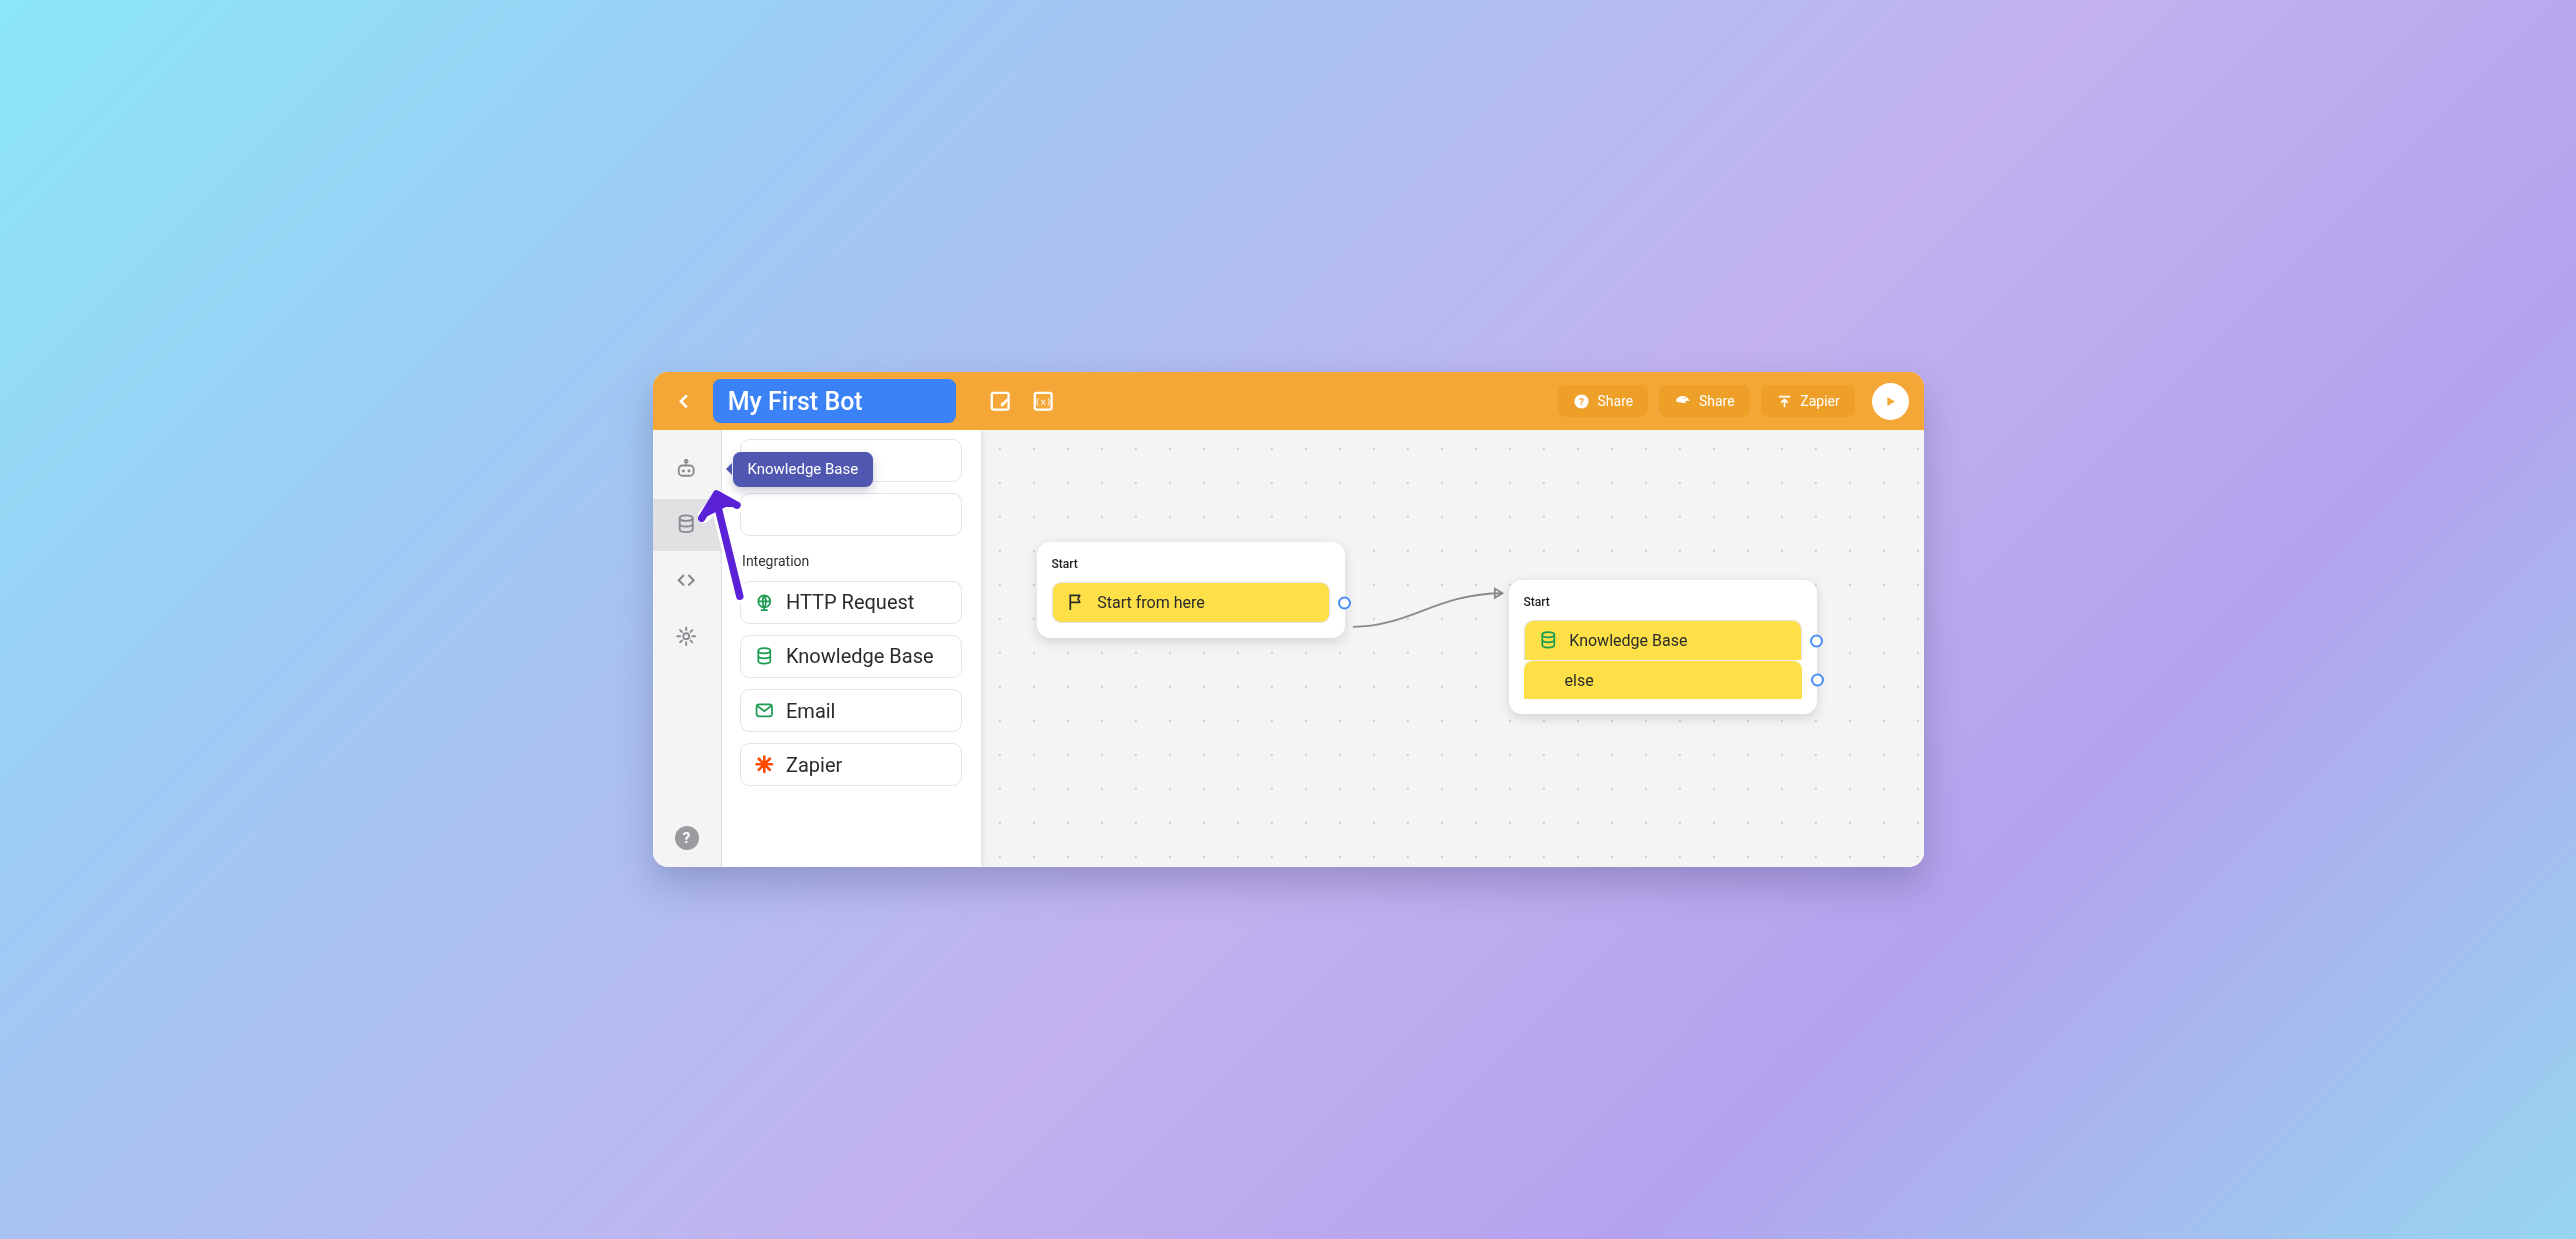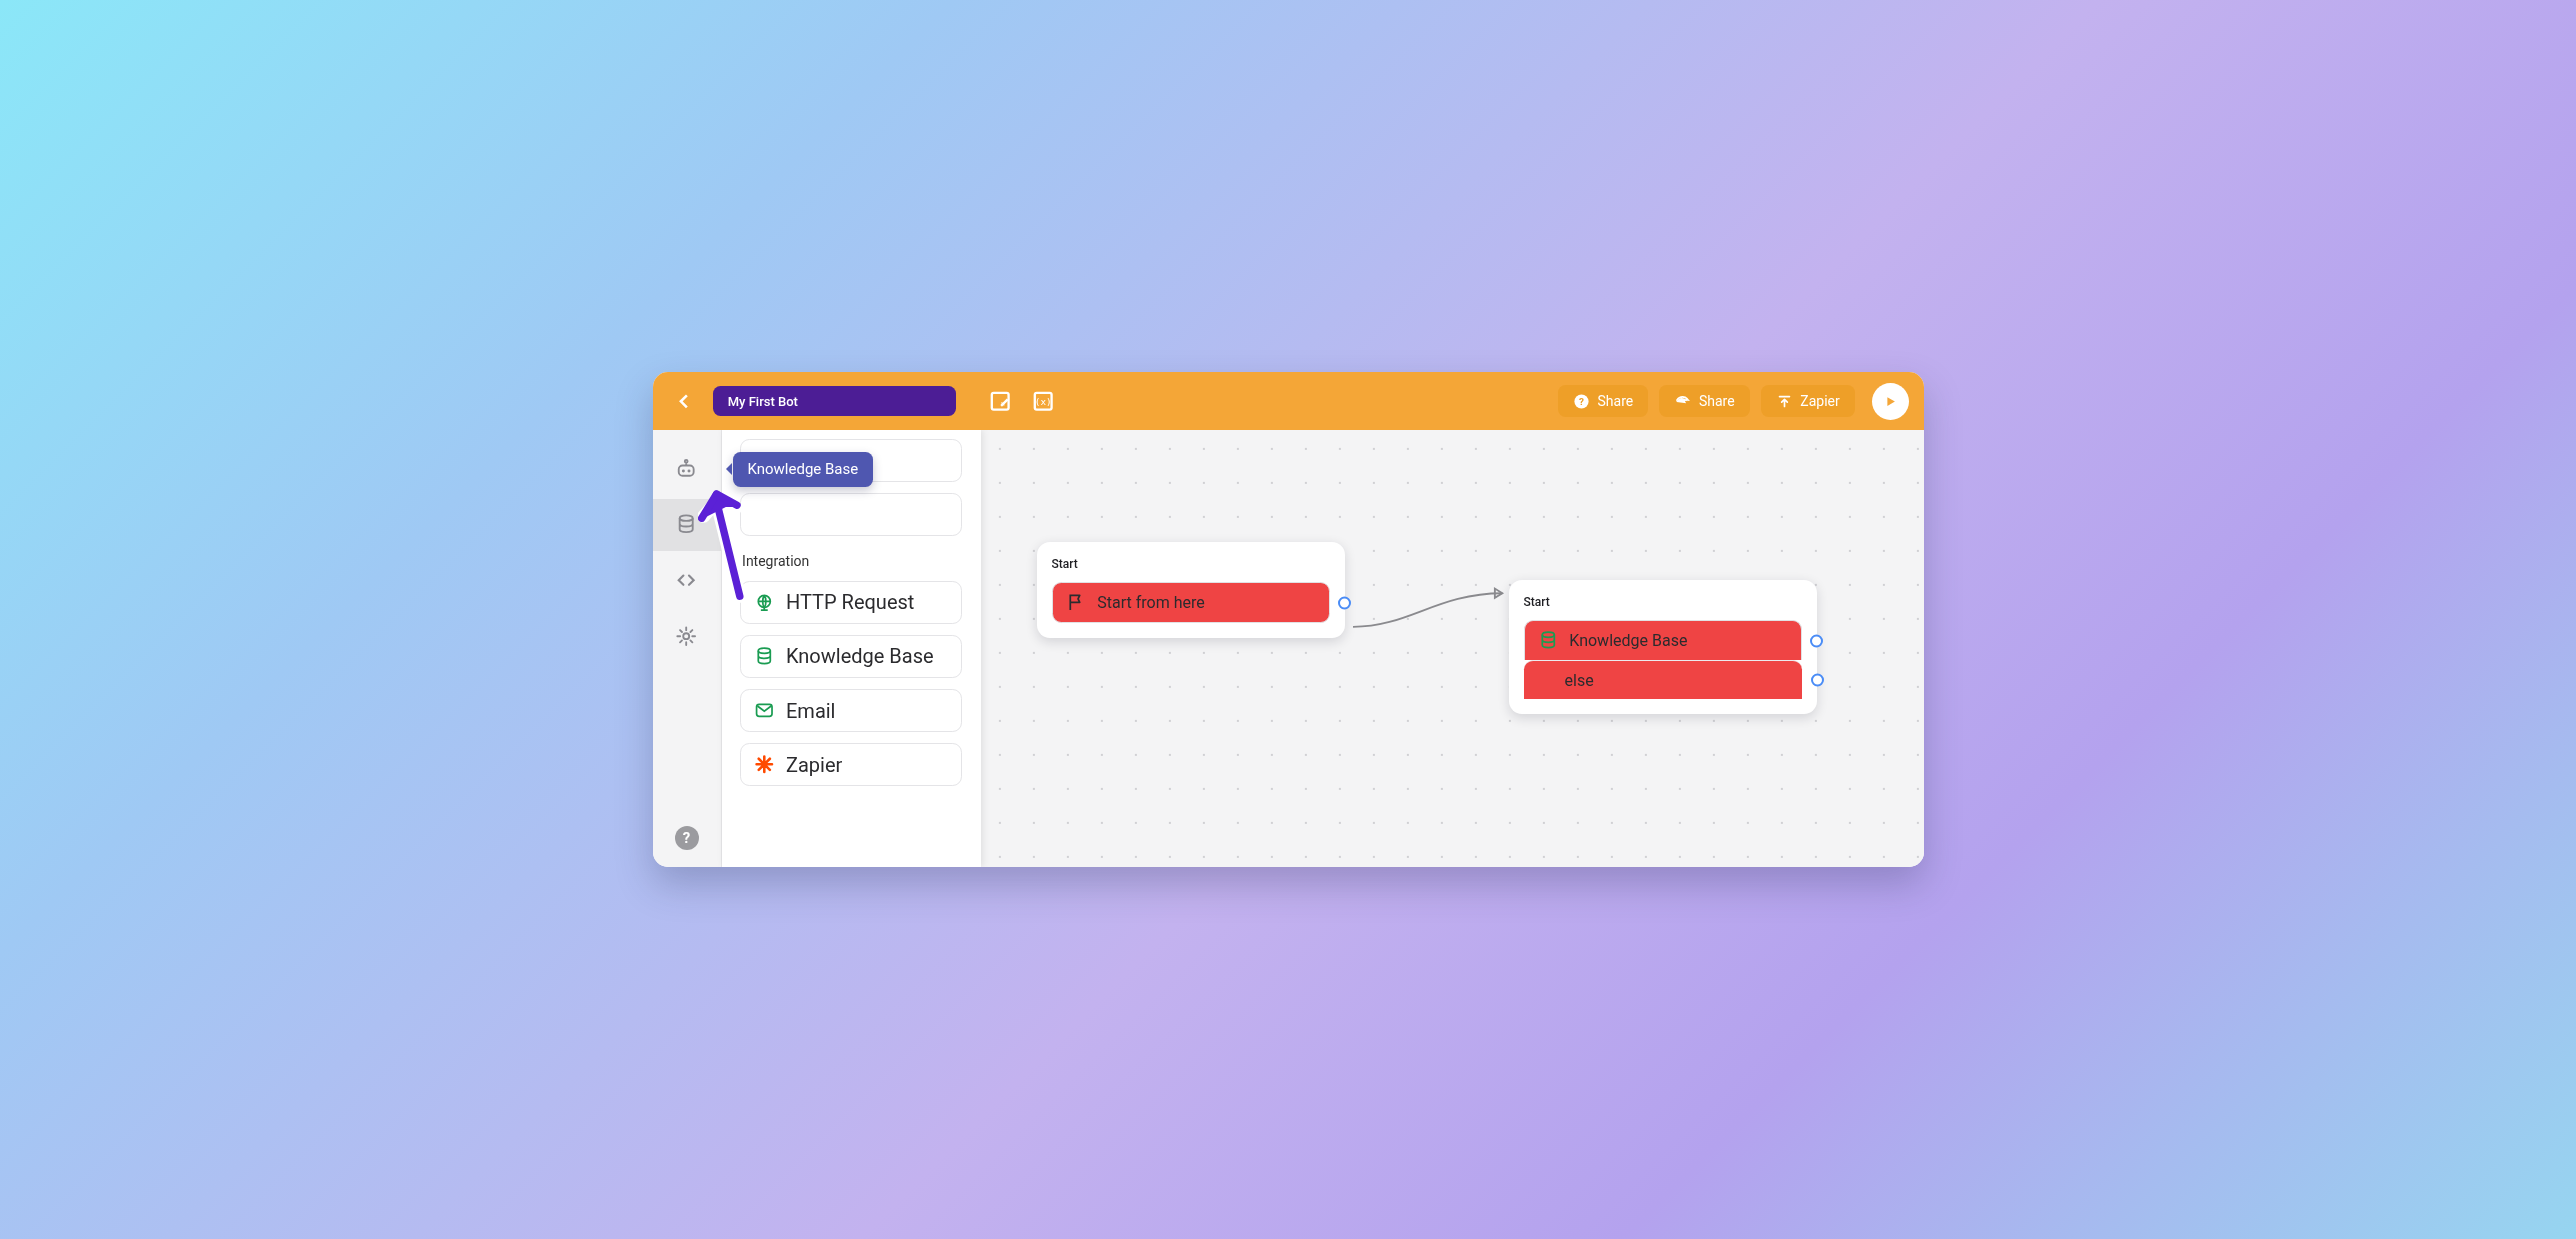--- a/index.html
+++ b/index.html
@@ -37,25 +37,25 @@
     color: #fff;
   }
   .hdr-back {
     width: 34px; height: 34px;
     display: flex; align-items: center; justify-content: center;
     cursor: pointer;
     border-radius: 7.5px;
   }
   .hdr-back svg { width: 20.6px; height: 20.6px; stroke: #fff; stroke-width: 3; fill: none; }
   .hdr-title-box {
-    background: #4c1d95;
+    background: #3b82f6;
     border-radius: 7.5px;
     padding: 7.5px 22.4px 7.5px 15px;
     min-width: 243px;
-    font-size: 13px;
+    font-size: 25px;
     font-weight: 500;
     color: #fff;
   }
   .hdr-icon-btn {
     width: 32px; height: 32px;
     display: flex; align-items: center; justify-content: center;
     cursor: pointer;
   }
   .hdr-icon-btn svg { width: 22.4px; height: 22.4px; }
   .hdr-spacer { flex: 1; }
@@ -175,21 +175,21 @@
   }
   .node-row {
     border: 0.9px solid #e1e1e4;
     border-radius: 9.3px;
     padding: 9.3px 13px;
     display: flex;
     align-items: center;
     gap: 11.2px;
     font-size: 16px;
     color: #2b2b2e;
-    background: #ef4444;
+    background: #fde047;
     position: relative;
   }
   .node-row .ico { width: 20.6px; height: 20.6px; display: flex; align-items: center; justify-content: center; }
   .node-row.sub {
     border: none;
     border-top: 0.9px solid #eceaef;
     border-radius: 0 0 9.3px 9.3px;
     padding-left: 41px;
   }
   .node-group .node-row { border-radius: 9.3px 9.3px 0 0; border-bottom: none; }

